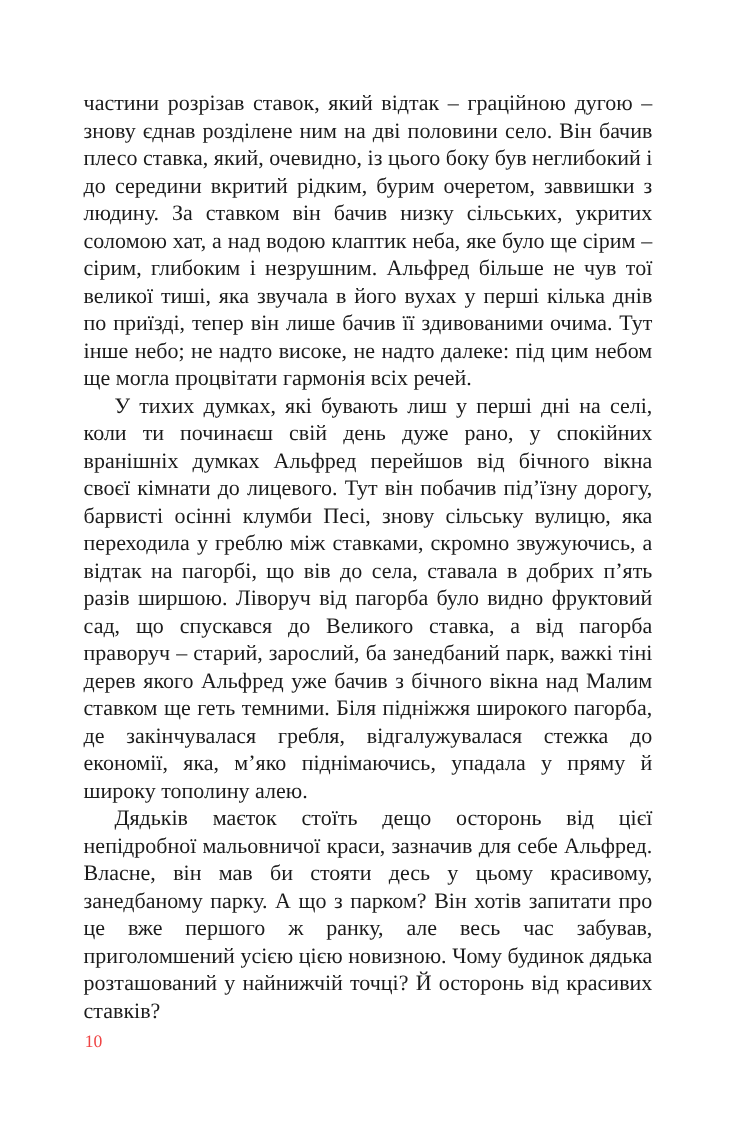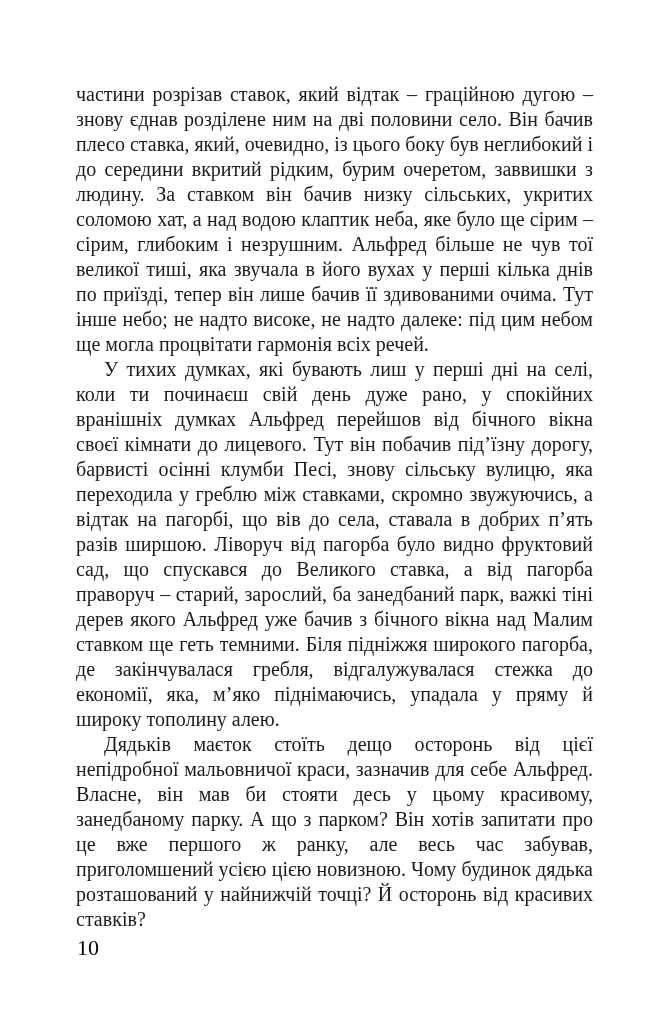--- a/index.html
+++ b/index.html
@@ -33,23 +33,23 @@
     hyphens: auto;
     -webkit-hyphens: auto;
   }
   .text-block p.no-indent {
     text-indent: 0;
   }
   .page-number {
     position: absolute;
     left: 77px;
     top: 936px;
-    font-size: 22px;
+    font-size: 16px;
     line-height: 24px;
-    color: #000000;
+    color: #ef4444;
   }
 </style>
 </head>
 <body>
 
 <div class="page">
   <div class="text-block">
     <p class="no-indent">частини розрізав ставок, який відтак – граційною дугою – знову єднав розділене ним на дві половини село. Він бачив плесо ставка, який, очевидно, із цього боку був неглибокий і до середини вкритий рідким, бурим очеретом, заввишки з людину. За ставком він бачив низку сільських, укритих соломою хат, а над водою клаптик неба, яке було ще сірим – сірим, глибоким і незрушним. Альфред більше не чув тої великої тиші, яка звучала в його вухах у перші кілька днів по приїзді, тепер він лише бачив її здивованими очима. Тут інше небо; не надто високе, не надто далеке: під цим небом ще могла процвітати гармонія всіх речей.</p>
     <p>У тихих думках, які бувають лиш у перші дні на селі, коли ти починаєш свій день дуже рано, у спокійних вранішніх думках Альфред перейшов від бічного вікна своєї кімнати до лицевого. Тут він побачив під’їзну дорогу, барвисті осінні клумби Песі, знову сільську вулицю, яка переходила у греблю між ставками, скромно звужуючись, а відтак на пагорбі, що вів до села, ставала в добрих п’ять разів ширшою. Ліворуч від пагорба було видно фруктовий сад, що спускався до Великого ставка, а від пагорба праворуч – старий, зарослий, ба занедбаний парк, важкі тіні дерев якого Альфред уже бачив з бічного вікна над Малим ставком ще геть темними. Біля підніжжя широкого пагорба, де закінчувалася гребля, відгалужувалася стежка до економії, яка, м’яко піднімаючись, упадала у пряму й широку тополину алею.</p>
     <p>Дядьків маєток стоїть дещо осторонь від цієї непідробної мальовничої краси, зазначив для себе Альфред. Власне, він мав би стояти десь у цьому красивому, занедбаному парку. А що з парком? Він хотів запитати про це вже першого ж ранку, але весь час забував, приголомшений усією цією новизною. Чому будинок дядька розташований у найнижчій точці? Й осторонь від красивих ставків?</p>

